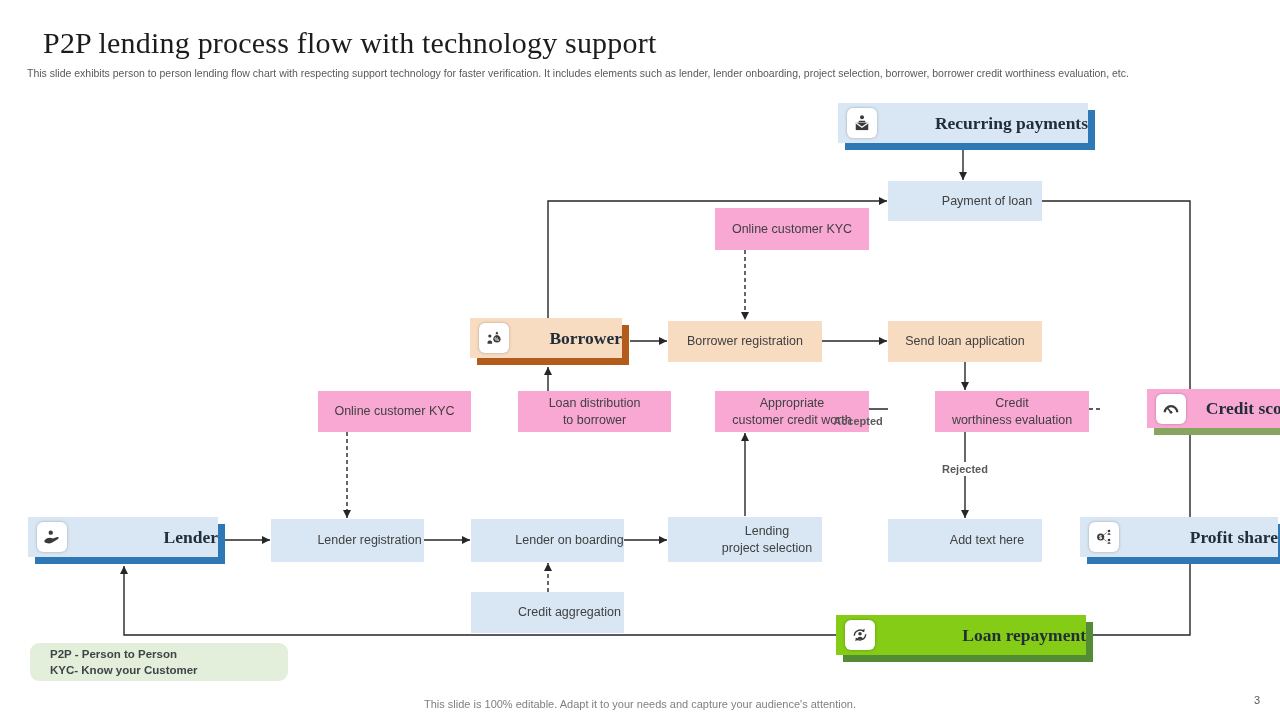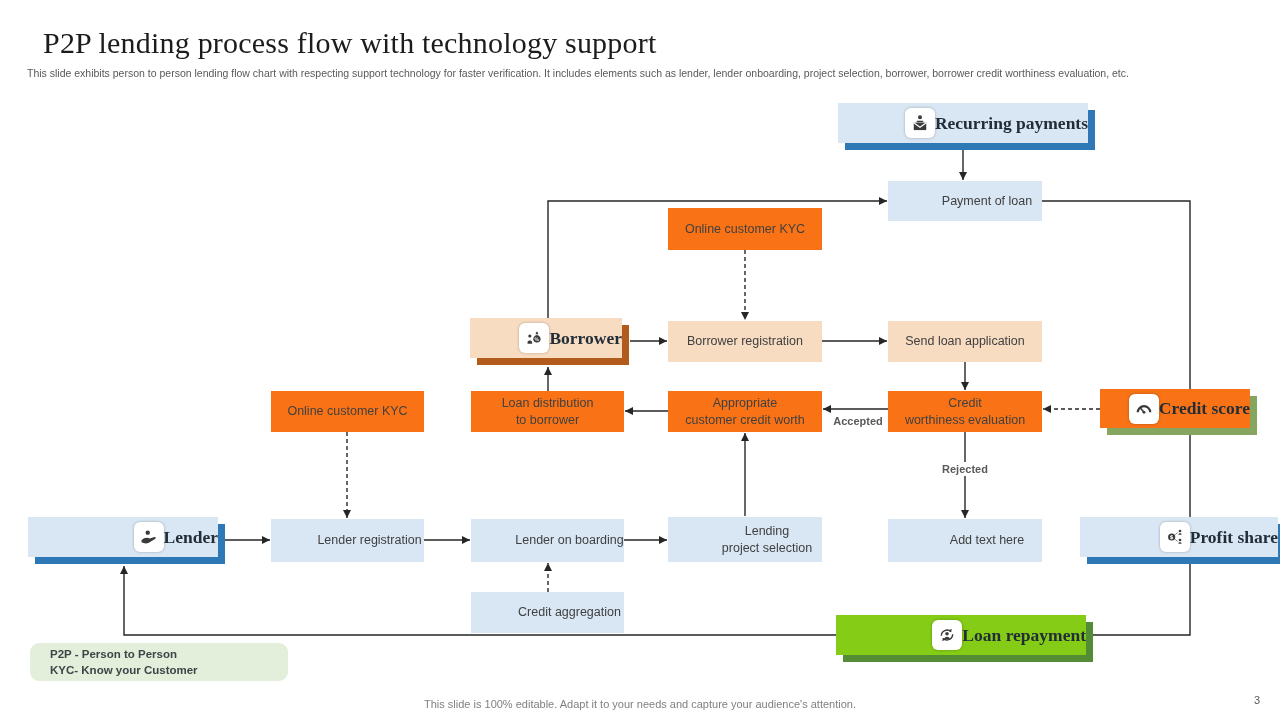--- a/index.html
+++ b/index.html
@@ -19,23 +19,23 @@
   svg.connectors{position:absolute;left:0;top:0;}
   svg.connectors path.edge{fill:none;stroke:#262626;stroke-width:1.4;}
   svg.connectors path.dashed{stroke-dasharray:4 3;}
 
   .node{
     position:absolute;display:flex;align-items:center;justify-content:center;
     box-sizing:border-box;
   }
   .fill-blue{background:#d9e7f4;padding-left:44px;}
   .fill-peach{background:#f8dcc2;}
-  .fill-green{background:#f97316;}
+  .fill-green{background:#f9a8d4;margin-left:47px;}
   .fill-green2{background:#84cc16;}
-  .hdr{justify-content:flex-end;padding-left:9px;}
+  .hdr{justify-content:space-between;padding-left:9px;}
   .hdr-blue{box-shadow:7px 7px 0 #2e78b5;}
   .hdr-peach{box-shadow:7px 7px 0 #b25b1a;}
   .hdr-olive{box-shadow:7px 7px 0 #86a65f;}
   .hdr-green{box-shadow:7px 7px 0 #538c35;}
   .plabel{
     font-size:12.5px;color:#404040;text-align:center;white-space:pre-line;line-height:1.3;
   }
   .hlabel{
     font-family:"Liberation Serif","DejaVu Serif",serif;
     font-size:17.5px;font-weight:bold;color:#222d38;

